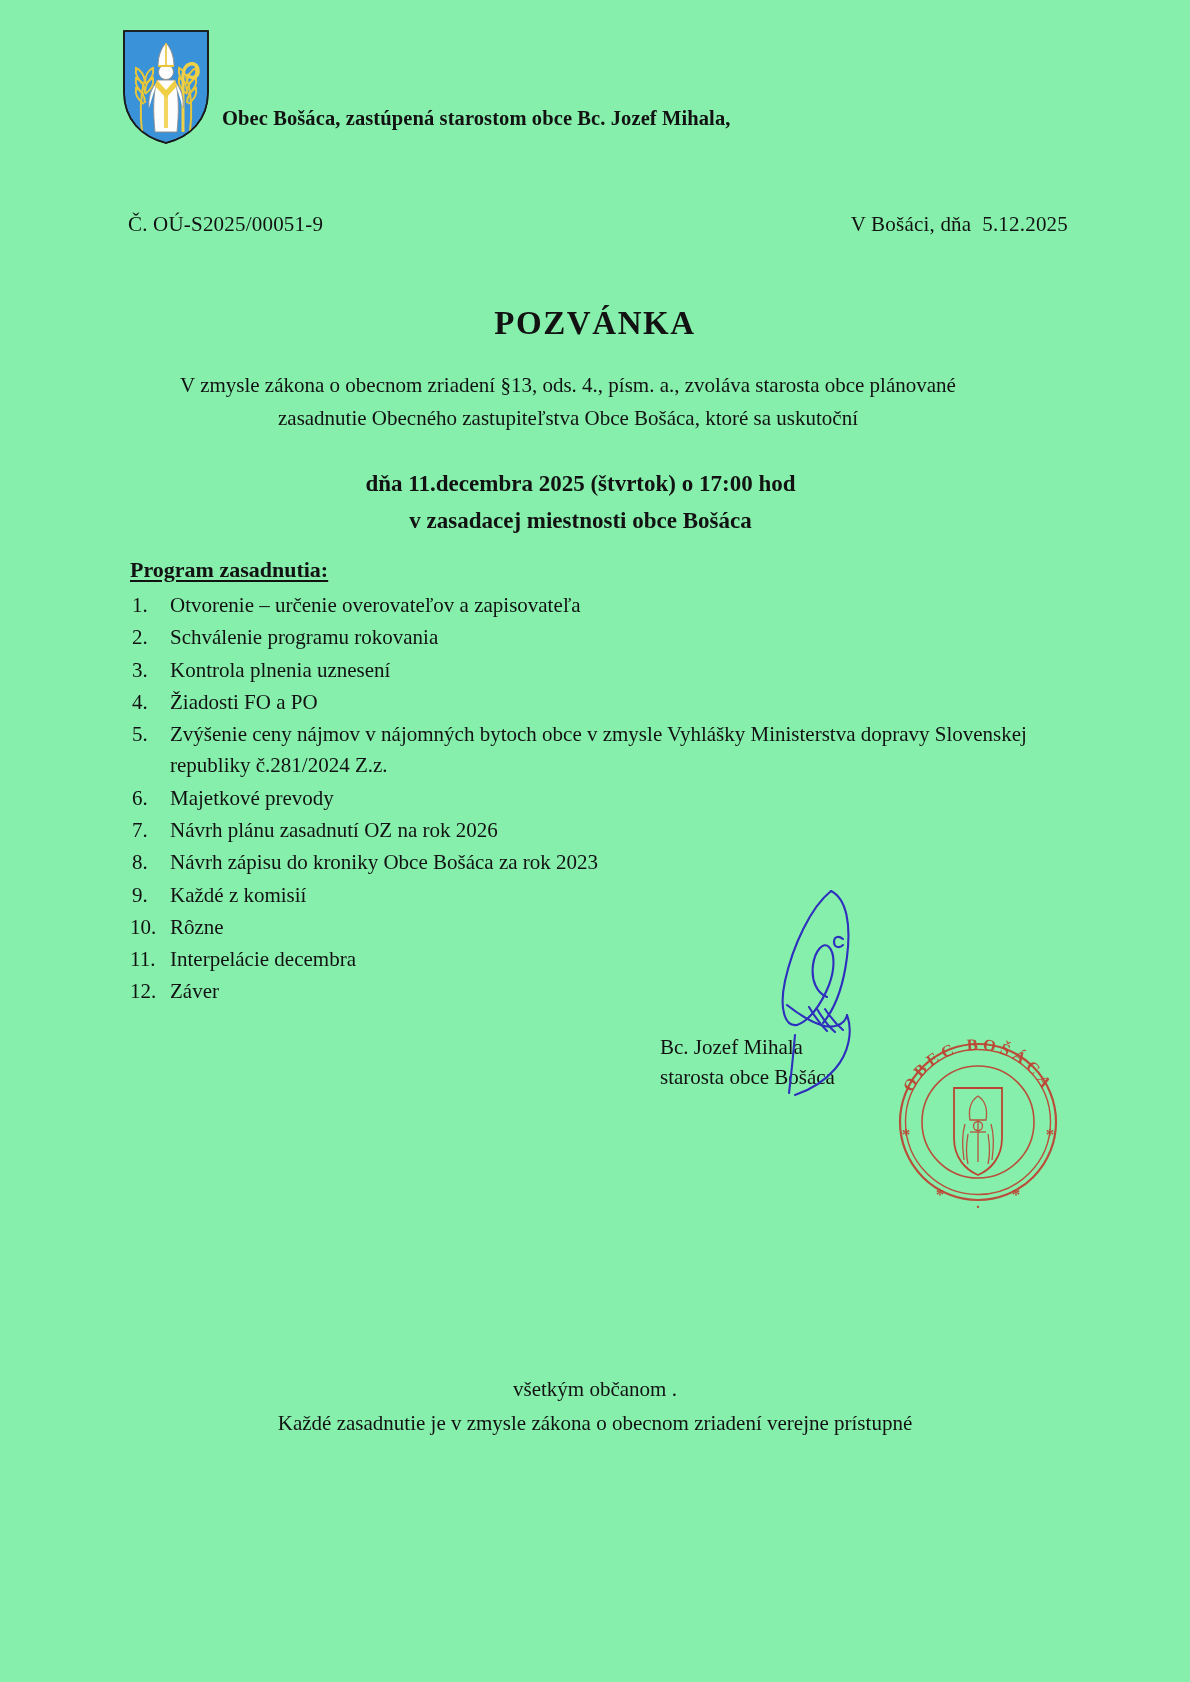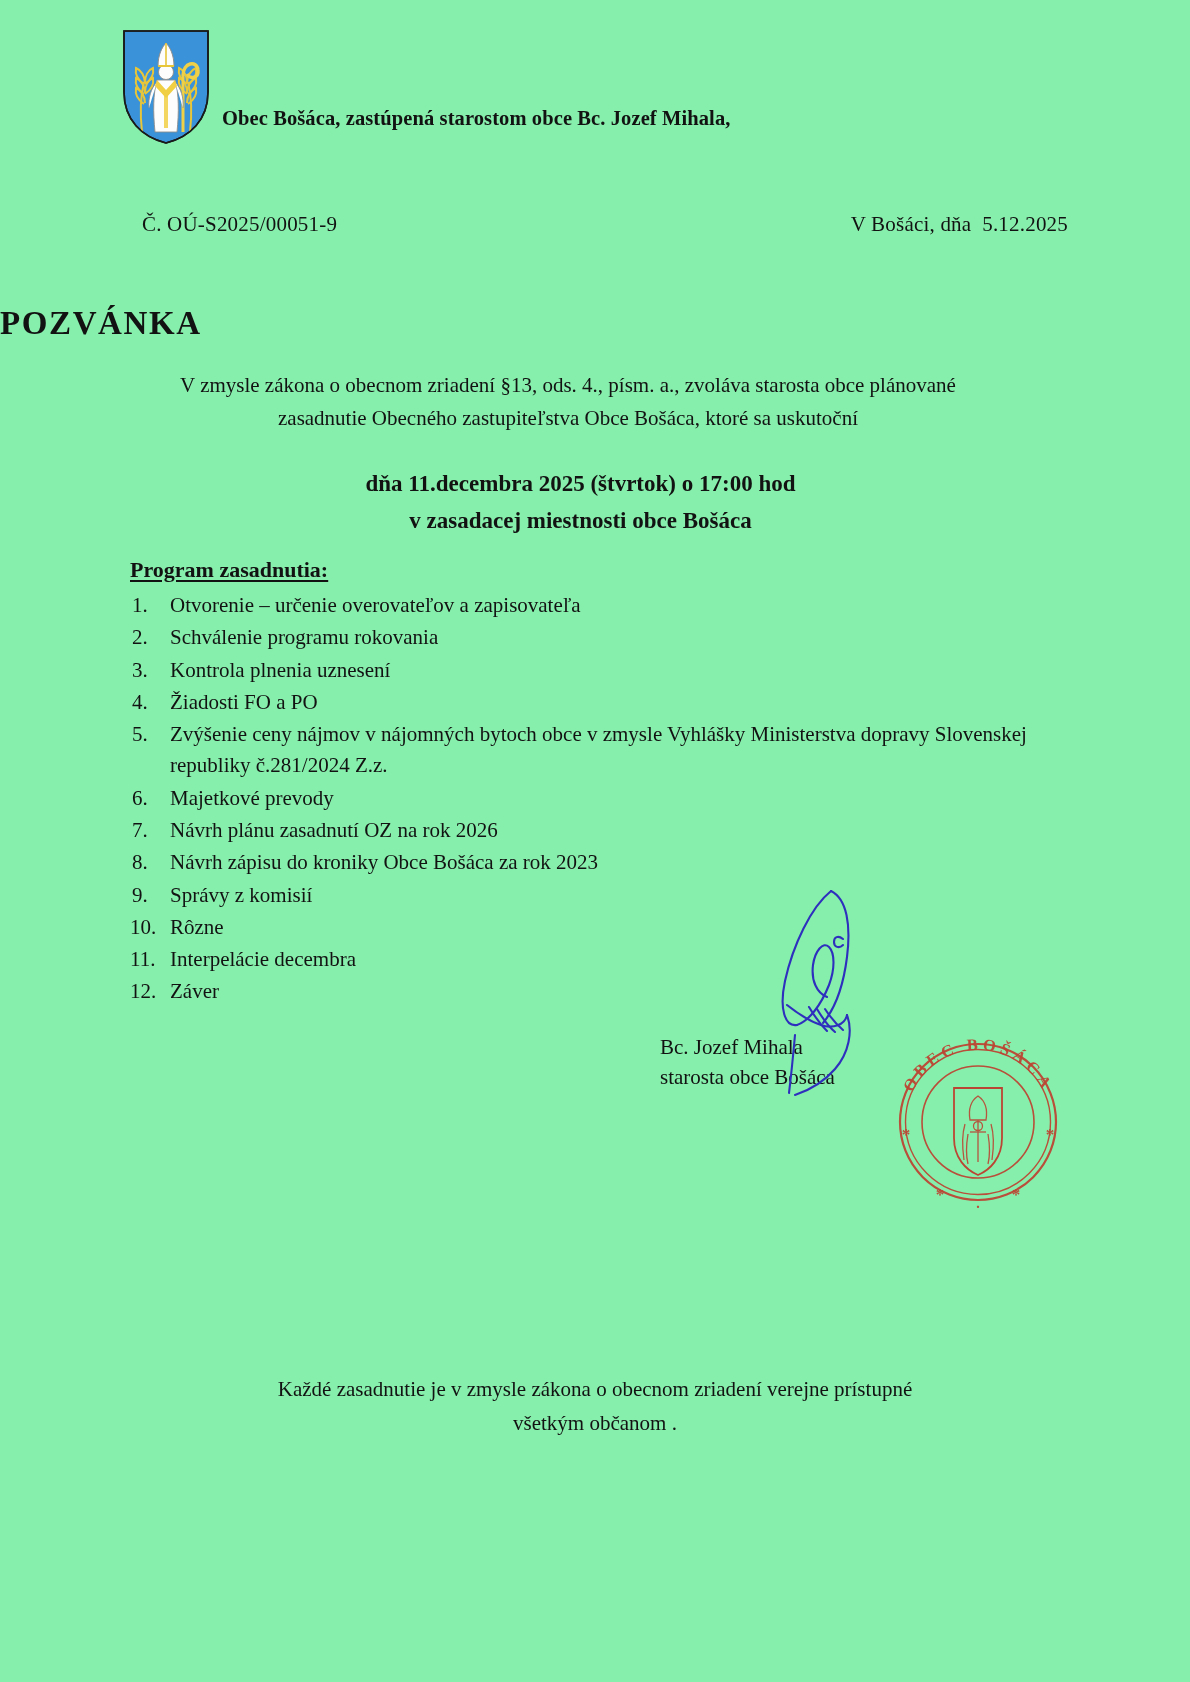--- a/index.html
+++ b/index.html
@@ -47,28 +47,29 @@
 
   
   .refrow {
     position: absolute;
     left: 128px; top: 212px;
     width: 940px;
     display: flex;
     font-size: 21px;
     letter-spacing: 0.2px;
   }
-  .refrow .refno { flex: 0 0 auto; margin-left: 14px; }
+  .refrow .refno { flex: 0 0 auto; }
   .refrow .place { margin-left: auto; white-space: pre; }
 
   
   .doc-title {
     position: absolute;
     left: 0; top: 305px;
     width: 1190px;
+    text-align: center;
     font-size: 33px;
     font-weight: bold;
     letter-spacing: 1.6px;
   }
 
   
   .intro {
     position: absolute;
     left: 128px; top: 369px;
     width: 880px;
@@ -261,21 +262,21 @@
       <div class="agenda-item">
         <div class="agenda-num">7.</div>
         <div class="agenda-text">Návrh plánu zasadnutí OZ na rok 2026</div>
       </div>
       <div class="agenda-item">
         <div class="agenda-num">8.</div>
         <div class="agenda-text">Návrh zápisu do kroniky Obce Bošáca za rok 2023</div>
       </div>
       <div class="agenda-item">
         <div class="agenda-num">9.</div>
-        <div class="agenda-text">Správy z komisií</div>
+        <div class="agenda-text">Každé z komisií</div>
       </div>
       <div class="agenda-item">
         <div class="agenda-num wide">10.</div>
         <div class="agenda-text">Rôzne</div>
       </div>
       <div class="agenda-item">
         <div class="agenda-num wide">11.</div>
         <div class="agenda-text">Interpelácie decembra</div>
       </div>
       <div class="agenda-item">
@@ -341,17 +342,17 @@
         <path d="M90 112 C88 124 88 134 90 142"></path>
         <path d="M110 112 C112 124 112 134 110 142"></path>
         <path d="M86 138 C84 124 84 112 87 102"></path>
         <path d="M114 138 C116 124 116 112 113 102"></path>
         <path d="M92 110 L108 110"></path>
       </g>
     </svg>
   </div>
 
   <div class="footer">
+    <div>všetkým občanom .</div>
     <div>Každé zasadnutie je v zmysle zákona o obecnom zriadení verejne prístupné</div>
-    <div>všetkým občanom .</div>
   </div>
 
 </div>
 
 </body></html>

